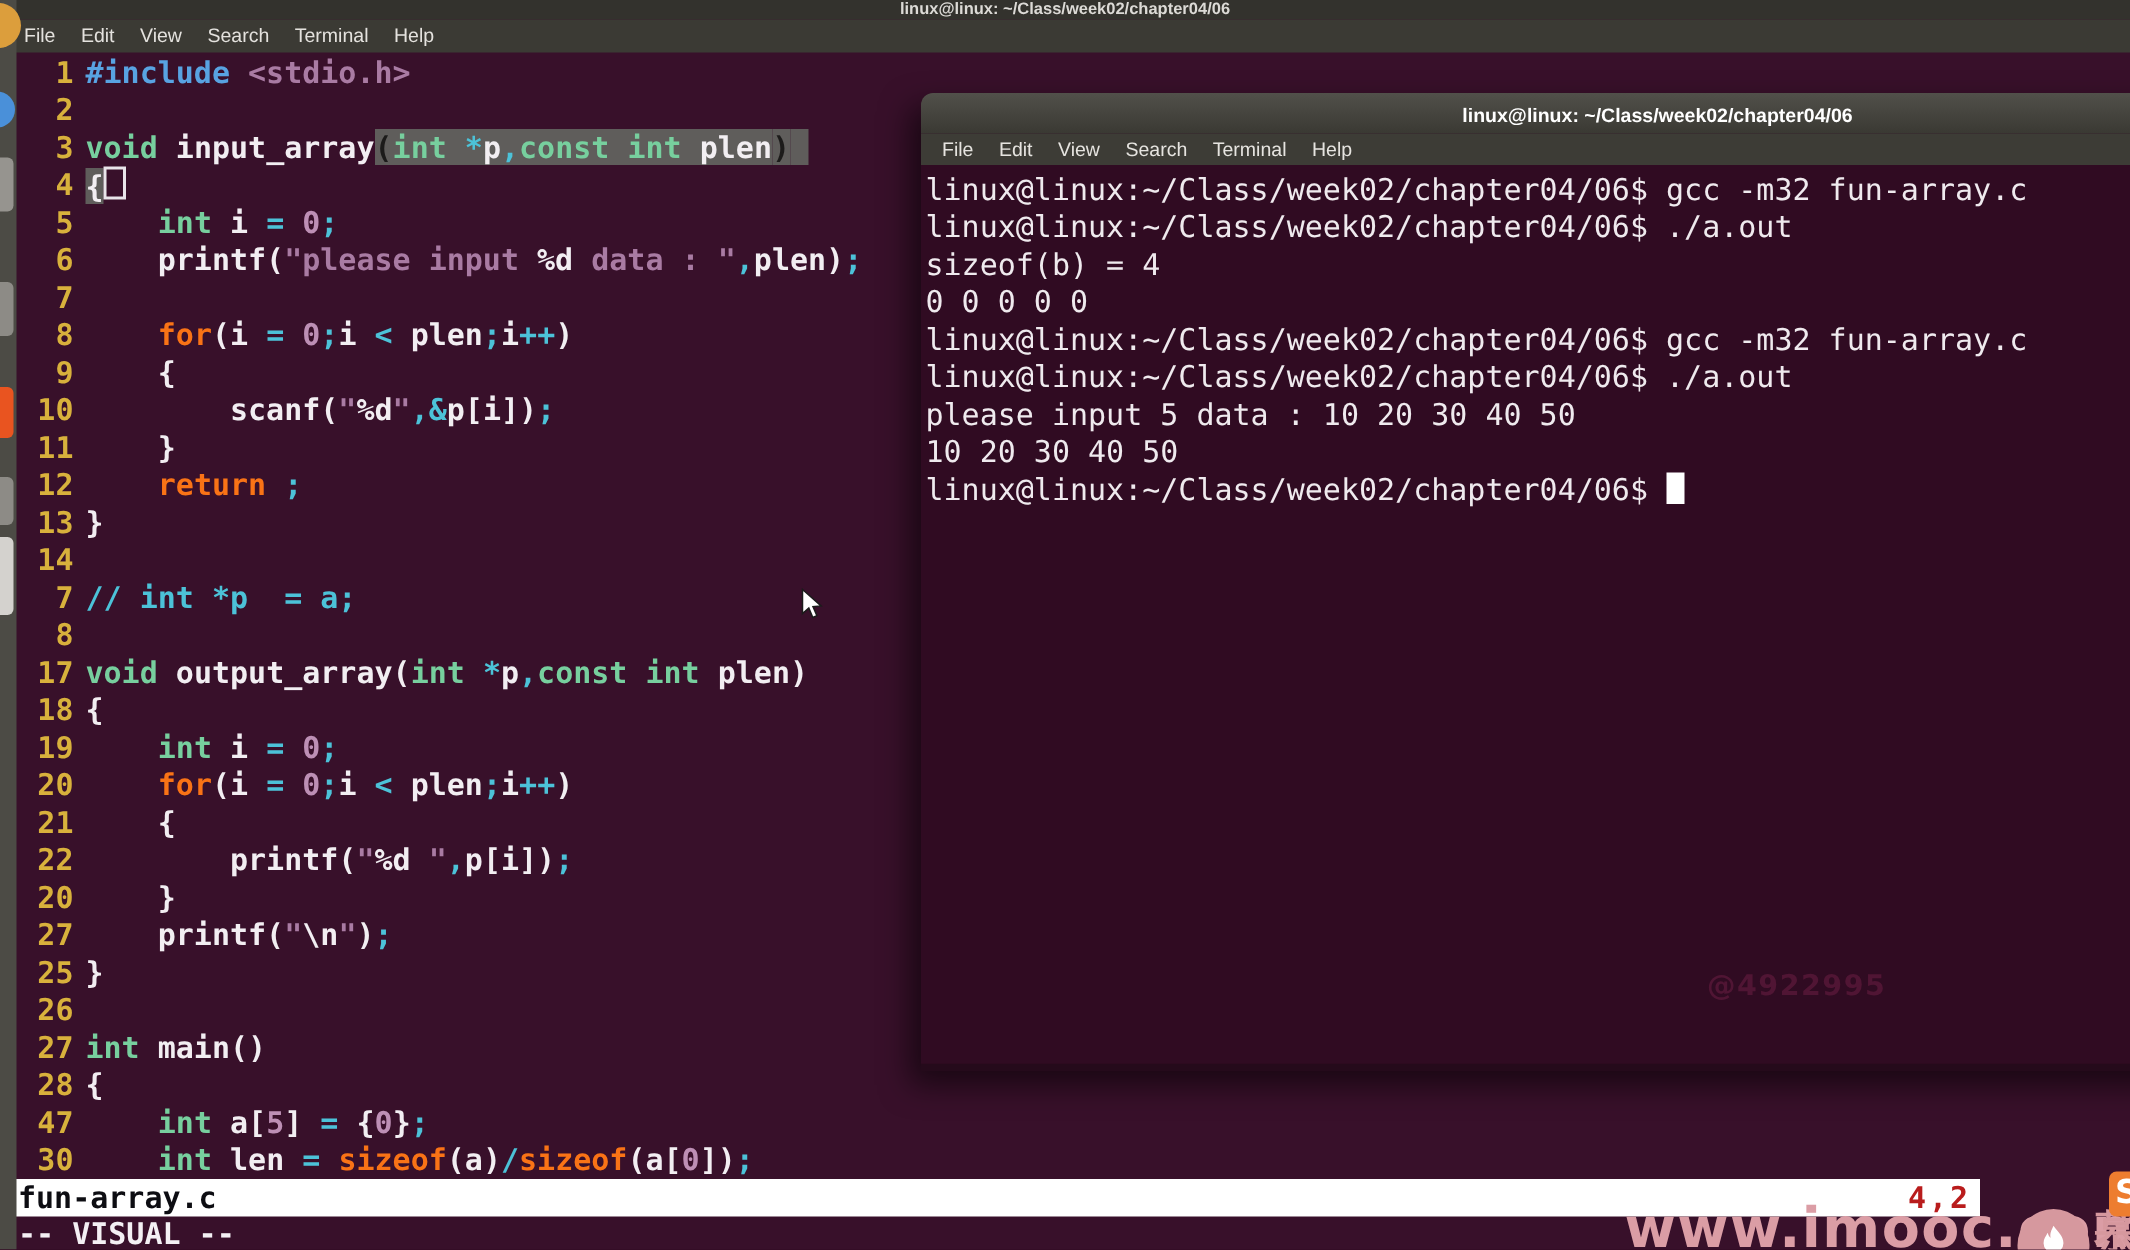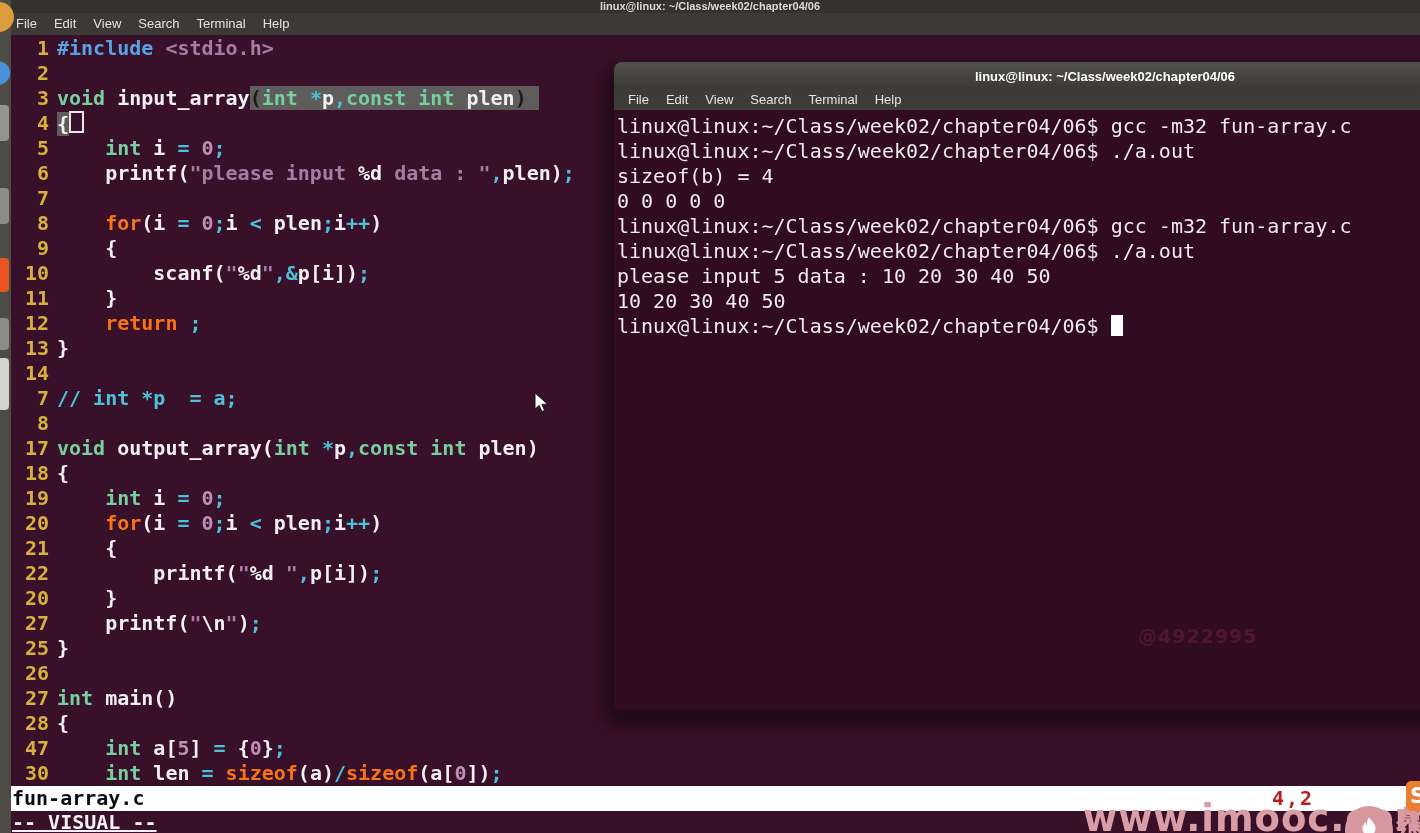--- a/index.html
+++ b/index.html
@@ -25,27 +25,27 @@
   .vim-area{position:absolute;left:11px;top:36px;width:1409px;height:750px;z-index:1;}
   .vrow{display:flex;height:25px;font:bold 20px/25px "DejaVu Sans Mono",monospace;white-space:pre;}
   .lnum{flex:none;width:38px;text-align:right;color:#d8b13c;}
   .codeln{margin-left:8px;white-space:pre;}
   .sc-n{color:#f2eef2}.sc-g{color:#77cf9e}.sc-y{color:#f97316}.sc-c{color:#4cc2d8}
   .sc-b{color:#58a3e2}.sc-m{color:#a97ba3}.sc-v{color:#bd8fb5}.sc-d{color:#1c1b1a}
   .sel{background:#5f5d5b;}
   .cursor-hollow{display:inline-block;width:11px;height:18px;border:2px solid #e9e5ea;vertical-align:-2px;background:transparent;}
   
   .statusline{
-    position:absolute;left:0;top:786px;width:1420px;height:25px;background:#ffffff;z-index:3;
+    position:absolute;left:0;top:786px;width:1320px;height:25px;background:#ffffff;z-index:3;
     color:#0d0d12;font:bold 20px/25px "DejaVu Sans Mono",monospace;padding-left:12px;box-sizing:border-box;
   }
   .ruler{position:absolute;left:1272px;top:0;color:#b91c1c;letter-spacing:2px;}
   .modeline{
     position:absolute;left:0;top:811px;width:1284px;height:22px;z-index:3;
-    color:#f4f0f4;font:bold 20px/22px "DejaVu Sans Mono",monospace;padding-left:12px;box-sizing:border-box;text-decoration:underline;
+    color:#f4f0f4;font:bold 20px/22px "DejaVu Sans Mono",monospace;padding-left:12px;box-sizing:border-box;
   }
   
   .term-win{
     position:absolute;left:614px;top:62px;width:982px;height:652px;z-index:10;
     background:#300b22;border-radius:8px 8px 0 0;
     box-shadow:-7px 9px 20px rgba(0,0,0,.55);
     border-bottom:5px solid #250a1b;box-sizing:border-box;
   }
   .term-titlebar{
     height:27px;background:linear-gradient(#51504a,#3a3933);border-radius:8px 8px 0 0;
@@ -54,21 +54,21 @@
   .term-menubar{
     height:21px;background:#3d3c36;color:#e6e4e0;
     font:13px/21px "Liberation Sans",sans-serif;display:flex;gap:17px;padding-left:14px;box-sizing:border-box;
   }
   .term-body{
     position:absolute;left:0;top:48px;right:0;bottom:0;padding:4px 0 0 3px;
     font:20px/25px "DejaVu Sans Mono",monospace;color:#efeaee;white-space:pre;overflow:hidden;
   }
   .trow{height:25px;}
   .block-cursor{display:inline-block;width:12px;height:21px;background:#ffffff;vertical-align:-3px;}
-  .faint-wm{position:absolute;left:524px;top:563px;color:rgba(150,45,90,.32);font:bold 19px "DejaVu Sans",sans-serif;letter-spacing:1px;}
+  .faint-wm{position:absolute;left:524px;top:584px;color:rgba(150,45,90,.32);font:bold 19px "DejaVu Sans",sans-serif;letter-spacing:1px;}
   
   .wm-url{position:absolute;left:1083px;top:800px;z-index:40;color:#db9da5;
     font:bold 37px/38px "DejaVu Sans",sans-serif;letter-spacing:1px;}
   .wm-circle{position:absolute;left:1345px;top:806px;width:48px;height:48px;border-radius:50%;
     background:#d6989e;z-index:40;display:flex;align-items:flex-start;justify-content:center;}
   .wm-cn{position:absolute;left:1396px;top:806px;z-index:40;color:#d6989e;font:bold 30px/32px "DejaVu Sans",sans-serif;}
   .wm-badge{position:absolute;left:1406px;top:781px;width:24px;height:30px;background:#ed7d2f;border-radius:5px;
     z-index:41;color:#fff;font:bold 22px/30px "DejaVu Sans",sans-serif;text-align:center;}
   
   .mouse{position:absolute;left:534px;top:392px;z-index:50;}

